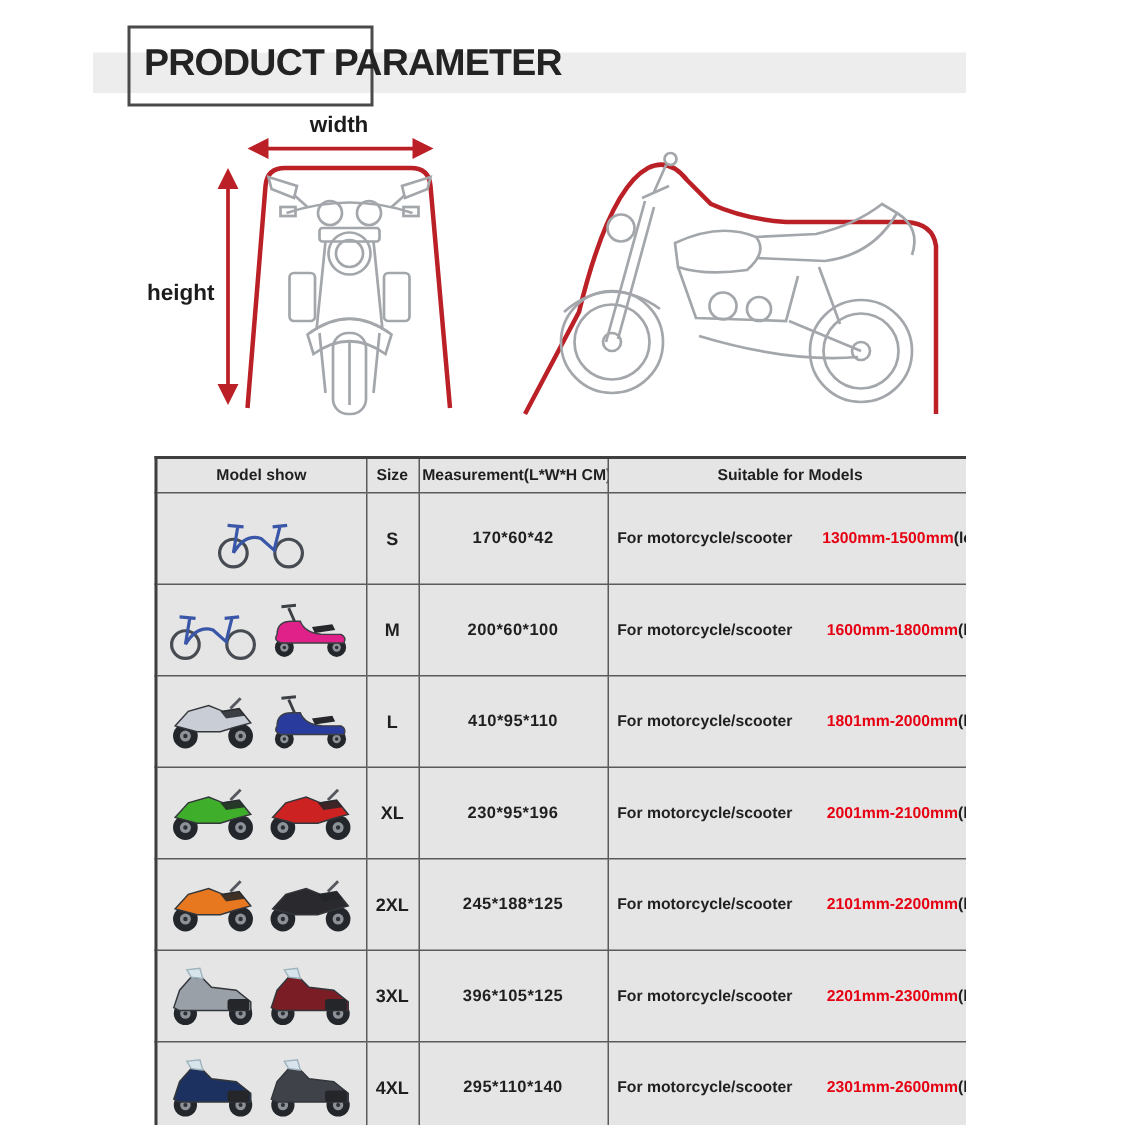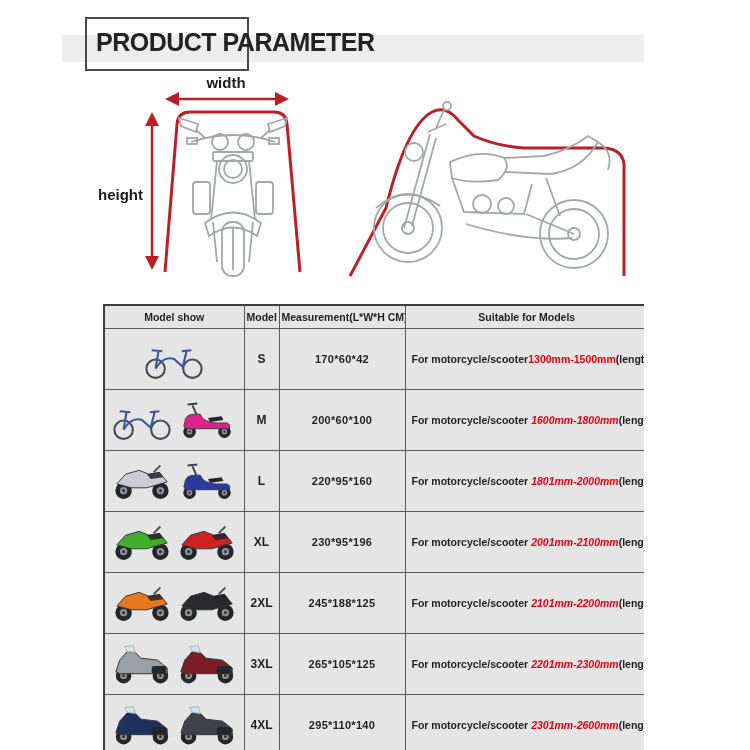--- a/index.html
+++ b/index.html
@@ -20,22 +20,22 @@
   
   table.spec{position:absolute;left:103px;top:292px;width:545px;border-collapse:collapse;
              table-layout:fixed;border:2px solid #3f3f3f;background:#e5e5e5;margin-top:12px;}
   table.spec th,table.spec td{border:1px solid #5a5a5a;overflow:hidden;}
   table.spec th{height:22px;font-size:10.5px;font-weight:700;text-align:center;white-space:nowrap;padding:0 2px;}
   table.spec td{height:58px;text-align:center;vertical-align:middle;}
   .col-model{width:140px;} .col-size{width:35px;} .col-meas{width:126px;} .col-suit{width:244px;}
   td.size-td{font-size:12px;font-weight:700;}
   td.meas-td{font-size:11px;font-weight:700;letter-spacing:0.3px;}
   td.suit-td{font-size:10.5px;font-weight:700;text-align:left;padding:0 2px 0 6px;white-space:nowrap;}
-  .red{color:var(--red,#e60012);}
-  .it{font-style:italic;}
+  .red{color:var(--red,#e60012);padding-left:20px;}
+  .it{}
   .vwrap{display:flex;justify-content:center;align-items:center;gap:3px;}
   .veh{width:62px;height:42px;flex:0 0 auto;}
 
   .cover{stroke:var(--cover,#bb2027);fill:none;}
   .art{stroke:var(--line,#a3a7ab);fill:none;stroke-width:1.8;}
 </style>
 </head>
 <body>
 
 <div id="page" style="--red: #e60012; --cover: #bb2027; --line: #a3a7ab;">
@@ -119,21 +119,21 @@
   <table class="spec">
     <colgroup>
       <col class="col-model">
         <col class="col-size">
         <col class="col-meas">
         <col class="col-suit">
     </colgroup>
     <thead>
       <tr>
         <th>Model show</th>
-        <th>Model</th>
+        <th>Size</th>
         <th>Measurement(L*W*H CM)</th>
         <th>Suitable for Models</th>
       </tr>
     </thead>
     <tbody>
         <tr>
           <td>
             <div class="vwrap">
               <svg class="veh" viewBox="0 0 64 42">
                 <g fill="none" stroke-width="2.2">
@@ -196,21 +196,21 @@
                 <circle cx="50" cy="33" r="6.5" fill="#23262b"></circle>
                 <circle cx="50" cy="33" r="2.9" fill="#8d9299"></circle>
                 <circle cx="50" cy="33" r="1.2" fill="#2c2f33"></circle>
                 <path d="M9 24 Q9 15 19 15 L25 15 Q28 23 40 24 L53 24 Q57 26 55 30 L13 30 Q6 29 9 24 Z" fill="#2a3b9e" stroke="#3c3f44" stroke-width="1"></path>
                 <path d="M21 15 L17 6 M12 5 L22 4" stroke="#3c3f44" stroke-width="2" fill="none"></path>
                 <path d="M33 19 L47 17 L49 21 L35 23 Z" fill="#25272b"></path>
               </svg>
             </div>
           </td>
           <td class="size-td">L</td>
-          <td class="meas-td">220*95*160</td>
+          <td class="meas-td">410*95*110</td>
           <td class="suit-td"><span>For motorcycle/scooter </span><span class="red it">1801mm-2000mm</span><span>(length)</span></td>
         </tr>
         <tr>
           <td>
             <div class="vwrap">
               <svg class="veh" viewBox="0 0 64 42">
                 <circle cx="13" cy="31" r="8.5" fill="#23262b"></circle>
                 <circle cx="13" cy="31" r="3.8" fill="#8d9299"></circle>
                 <circle cx="13" cy="31" r="1.5" fill="#2c2f33"></circle>
                 <circle cx="51" cy="31" r="8.5" fill="#23262b"></circle>
@@ -289,21 +289,21 @@
                 <circle cx="51" cy="33" r="8" fill="#23262b"></circle>
                 <circle cx="51" cy="33" r="3.6" fill="#8d9299"></circle>
                 <circle cx="51" cy="33" r="1.4" fill="#2c2f33"></circle>
                 <path d="M5 29 L9 17 L17 8 L25 9 L31 15 L48 17 L58 25 L58 31 L9 31 Z" fill="#7a1d24" stroke="#33363b" stroke-width="1"></path>
                 <polygon points="17,8 25,9 23,2 14,3" fill="#d7e4ec" stroke="#9fb3bd"></polygon>
                 <rect x="42" y="23" width="15" height="8" rx="2" fill="#24262a"></rect>
               </svg>
             </div>
           </td>
           <td class="size-td">3XL</td>
-          <td class="meas-td">265*105*125</td>
+          <td class="meas-td">396*105*125</td>
           <td class="suit-td"><span>For motorcycle/scooter </span><span class="red it">2201mm-2300mm</span><span>(length)</span></td>
         </tr>
         <tr>
           <td>
             <div class="vwrap">
               <svg class="veh" viewBox="0 0 64 42">
                 <circle cx="13" cy="33" r="8" fill="#23262b"></circle>
                 <circle cx="13" cy="33" r="3.6" fill="#8d9299"></circle>
                 <circle cx="13" cy="33" r="1.4" fill="#2c2f33"></circle>
                 <circle cx="51" cy="33" r="8" fill="#23262b"></circle>

